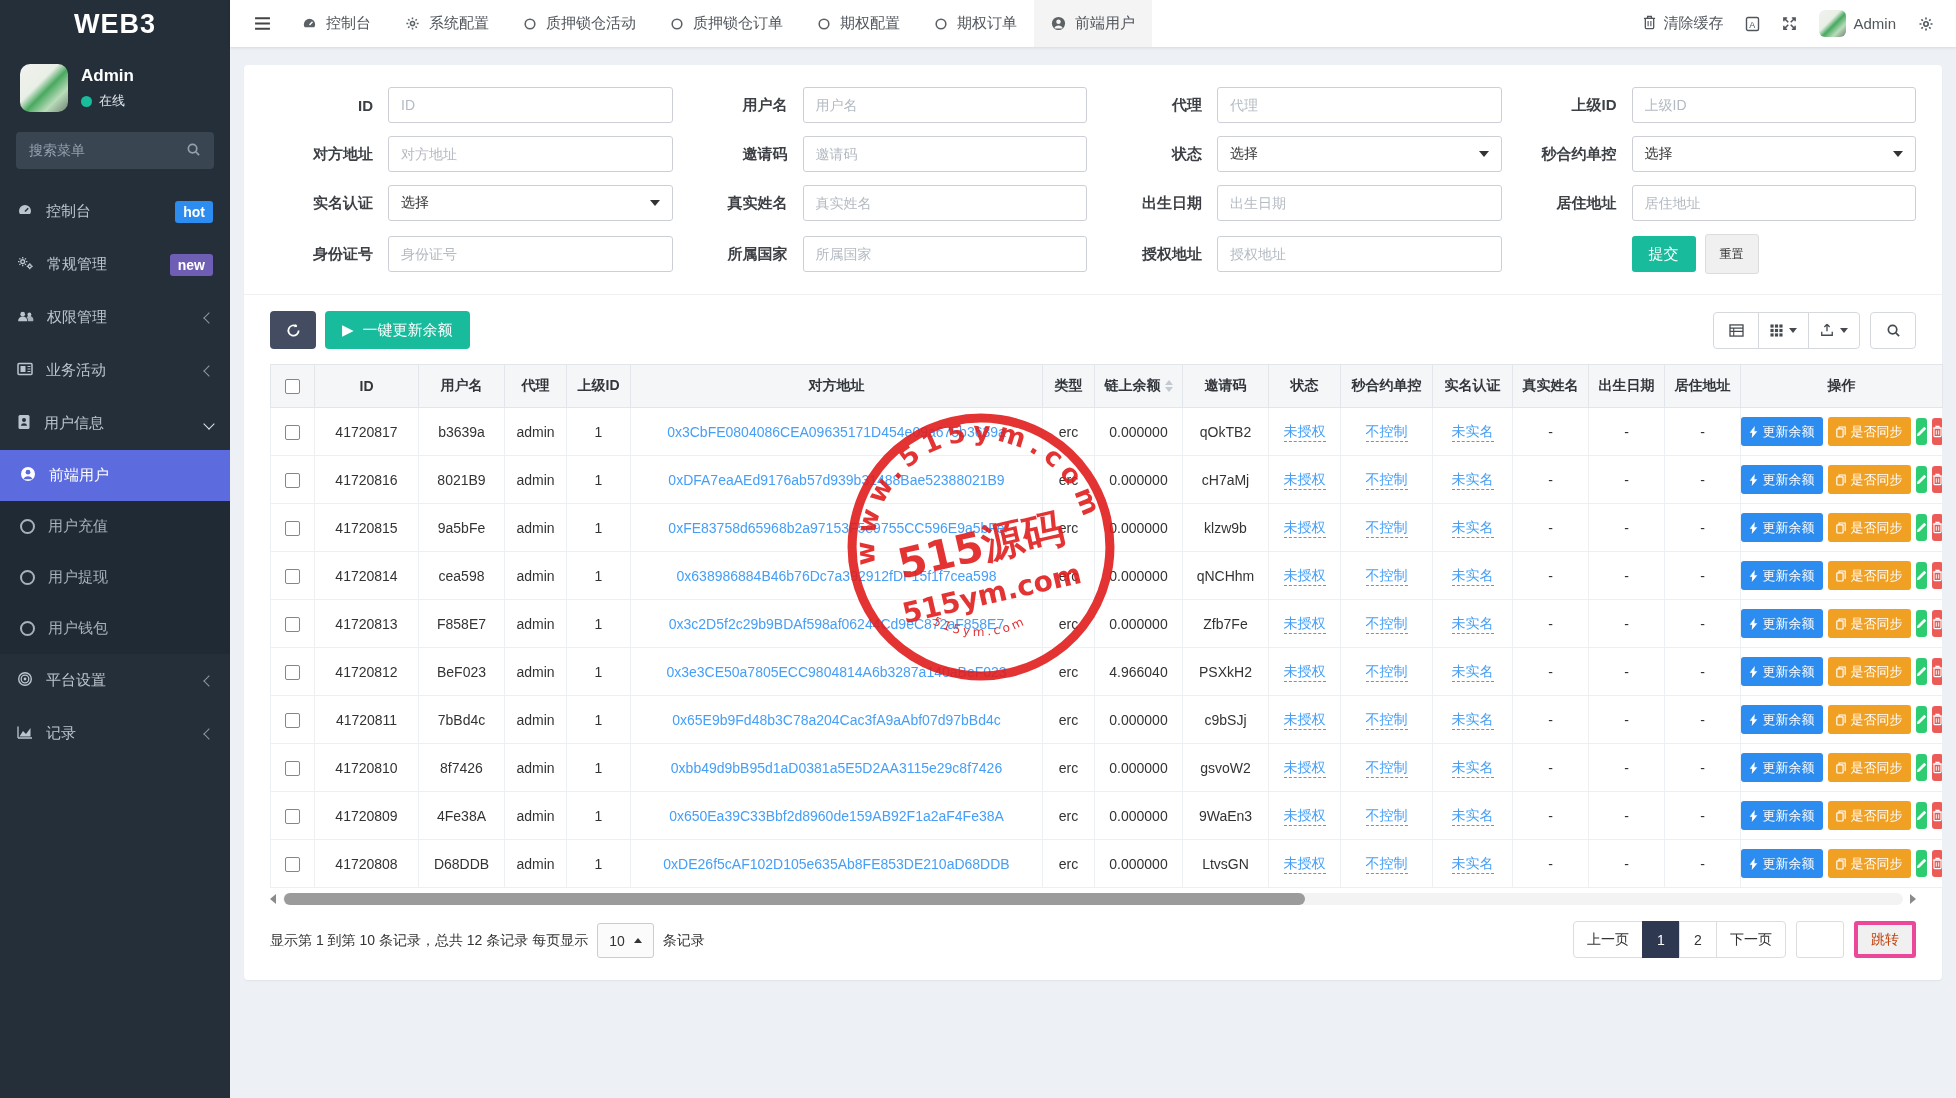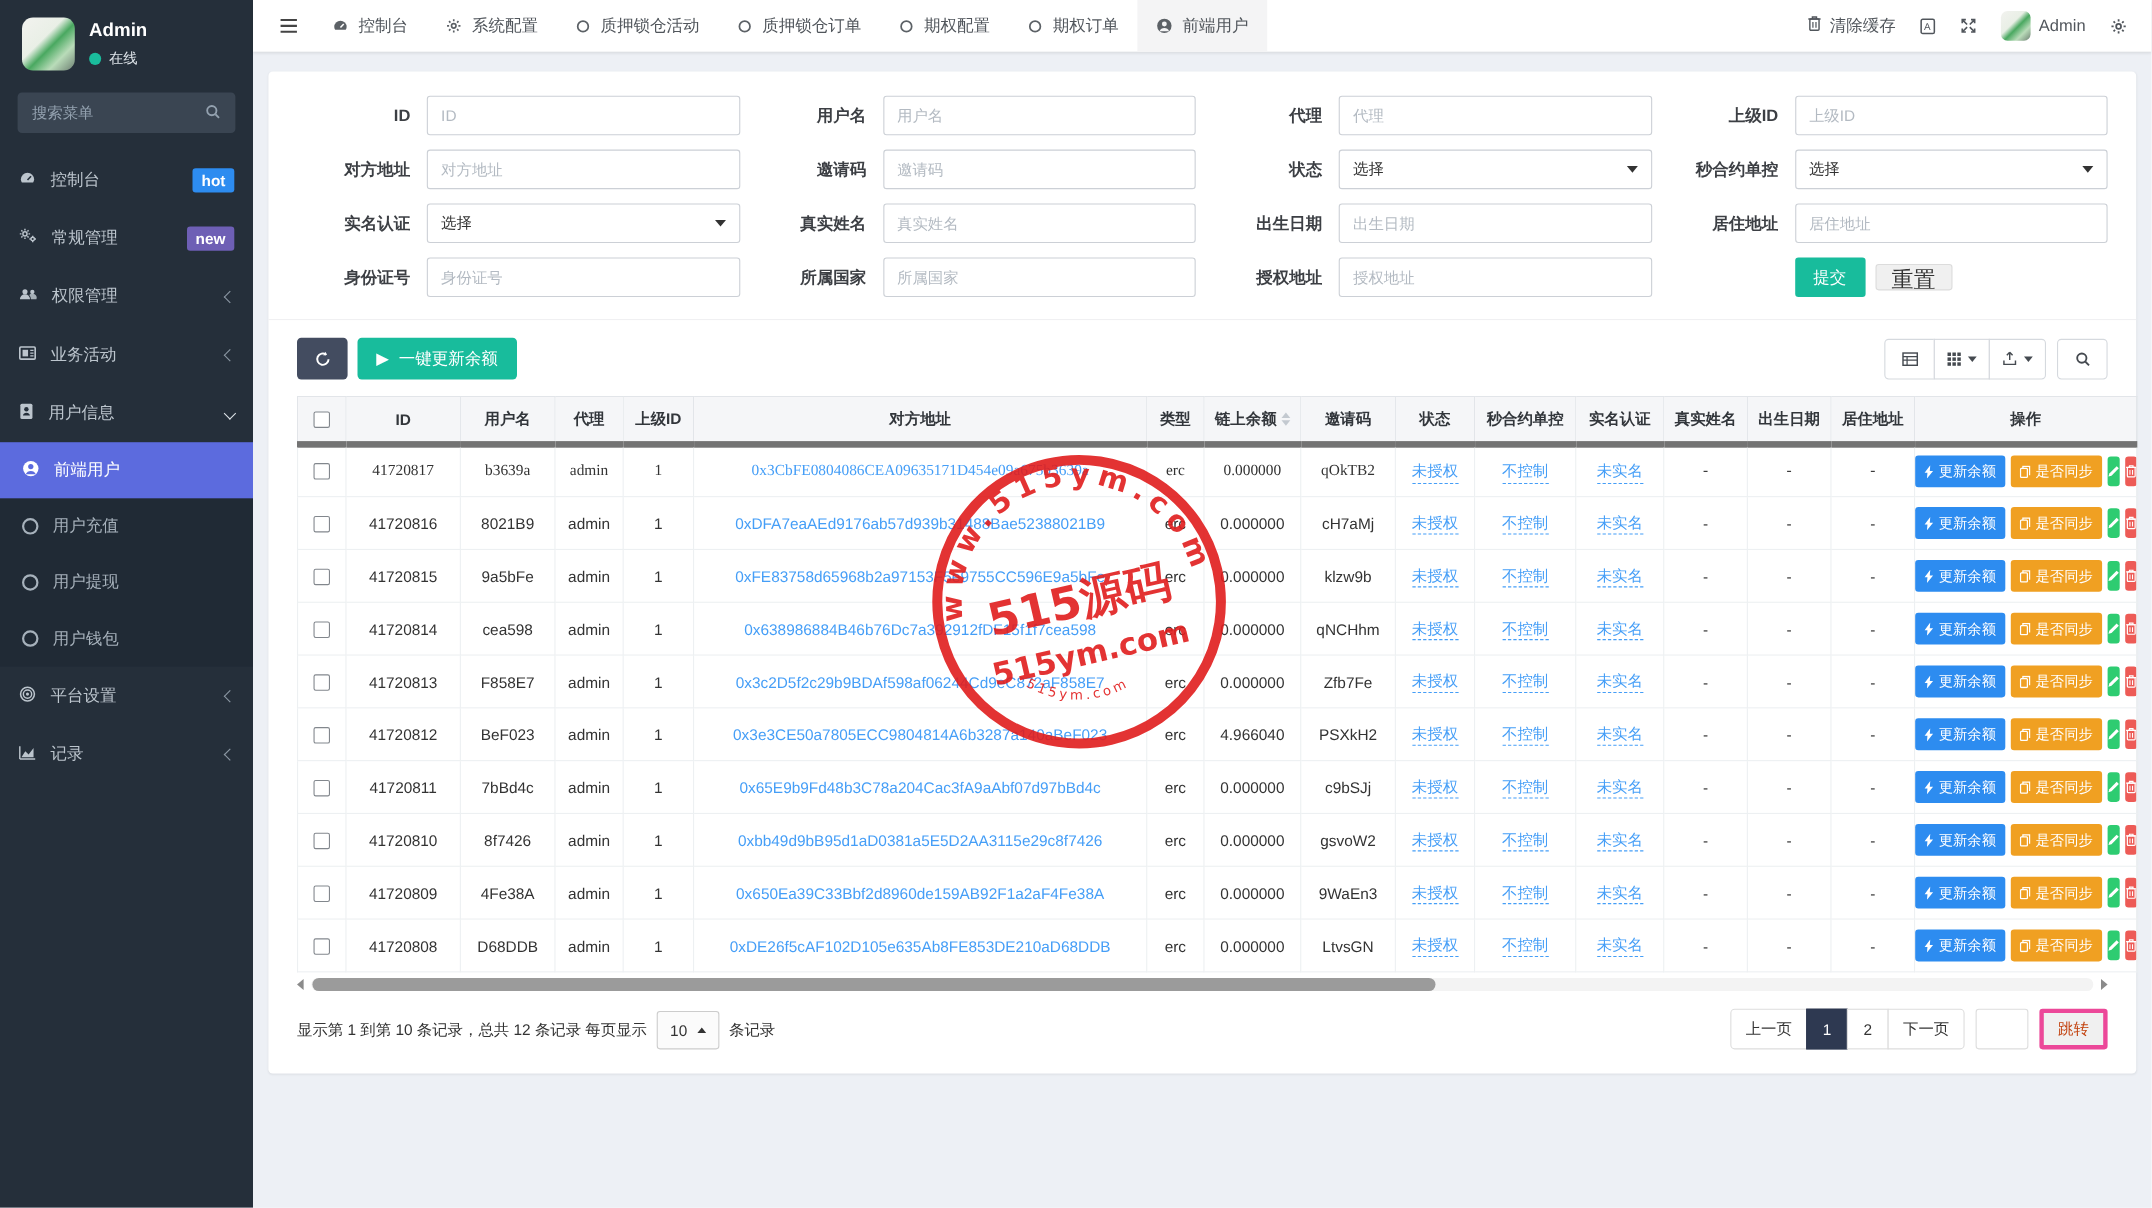--- a/index.html
+++ b/index.html
@@ -57,41 +57,41 @@
 
   .filter-grid { display:grid; grid-template-columns:repeat(4,1fr); gap:13px 12px; padding:22px 26px 20px; border-bottom:1px solid #f0f0f2; }
   .field { display:flex; align-items:center; }
   .field label { width:118px; text-align:right; padding-right:15px; font-size:15px; color:#3c3f44; font-weight:600; flex-shrink:0; }
   .field input[type=text] { flex:1; height:36px; border:1px solid #ccd0d6; border-radius:3px; padding:0 12px; font-size:14px; color:#333; background:#fff; min-width:0;}
   .field input::placeholder { color:#b3bac2; }
   .fake-select { flex:1; height:36px; border:1px solid #ccd0d6; border-radius:3px; padding:0 12px; font-size:14px; color:#333; display:flex; align-items:center; justify-content:space-between; cursor:pointer; background:#fff; }
   .caret-dn { width:0; height:0; border-left:5px solid transparent; border-right:5px solid transparent; border-top:6px solid #333; }
   .actions-cell { justify-content:flex-start; padding-left:118px; gap:9px; }
   .btn-submit { background:#18bc9c; color:#fff; height:36px; padding:0 17px; border-radius:3px; font-size:15px; }
-  .btn-reset { background:#f0f0f0; color:#333; border:1px solid #dcdcdc; height:24px; padding:0 14px; border-radius:3px; font-size:20px; }
+  .btn-reset { background:#f0f0f0; color:#333; border:1px solid #dcdcdc; height:40px; padding:0 14px; border-radius:3px; font-size:12px; }
 
   
   .table-section { padding:16px 26px 22px; }
   .toolbar { display:flex; align-items:center; margin-bottom:15px; }
   .btn-refresh { width:46px; height:38px; background:#434c60; border-radius:4px; color:#fff; display:flex; align-items:center; justify-content:center; }
   .btn-update-all { height:38px; background:#18bc9c; color:#fff; border-radius:4px; margin-left:9px; padding:0 17px; font-size:15px; display:flex; align-items:center; gap:9px; }
   .toolbar-right { margin-left:auto; display:flex; align-items:center; gap:10px; }
   .search-inp { width:252px; height:37px; border:1px solid #d5d9de; border-radius:4px; padding:0 13px; font-size:14px; }
   .btn-group { display:flex; }
   .tool-btn { height:37px; min-width:46px; background:#fff; border:1px solid #d5d9de; display:flex; align-items:center; justify-content:center; gap:6px; color:#454a50; padding:0 11px; margin-left:-1px; }
   .btn-group .tool-btn:first-child { border-radius:4px 0 0 4px; margin-left:0; }
   .btn-group .tool-btn:last-child { border-radius:0 4px 4px 0; }
   .tool-btn.single { border-radius:4px; margin-left:0; }
   .caret-sm { width:0; height:0; border-left:4px solid transparent; border-right:4px solid transparent; border-top:5px solid #454a50; }
 
   
   table { width:100%; border-collapse:collapse; table-layout:fixed; font-size:14px; color:#333; }
   th { background:#f5f6f8; height:43px; font-weight:bold; border:1px solid #e2e5e9; text-align:center; padding:0 4px; font-size:14px; color:#32363b; position:relative;}
   td { height:48px; border:1px solid #edf0f2; border-top:1px solid #e8ebee; text-align:center; padding:0 5px; overflow:hidden; white-space:nowrap; text-overflow:ellipsis; background:#fff; }
-  tbody tr:first-child td { border-top:6px solid #737373;font-family:Liberation Serif, serif; }
+  tbody tr:first-child td { border-top:1px solid #737373; }
   a.addr { color:#459ef7; text-decoration:none; cursor:pointer; }
   a.dashed { color:#459ef7; text-decoration:none; border-bottom:1px dashed #459ef7; padding-bottom:2px; cursor:pointer;text-align:right; }
   .cb { width:15px; height:15px; border:1px solid #82878d; border-radius:2px; background:#fff; display:inline-block; vertical-align:middle; cursor:pointer; }
   .sort { display:inline-flex; flex-direction:column; gap:2px; margin-left:4px; vertical-align:middle; }
   .sort i { width:0; height:0; border-left:4px solid transparent; border-right:4px solid transparent; display:block; }
   .sort .up { border-bottom:5px solid #c3c9d0; }
   .sort .dn { border-top:5px solid #c3c9d0; }
   .ops { display:flex; gap:5px; justify-content:center; align-items:center; }
   .btn-op { height:29px; border-radius:3px; color:#fff; font-size:13px; padding:0 8px; display:flex; align-items:center; gap:5px; }
   .btn-blue { background:#2d8cf0; }
@@ -122,20 +122,21 @@
   .jump-input { width:48px; height:37px; border:1px solid #ddd; border-radius:3px; margin-left:10px; padding:0 8px; }
   .btn-jump { height:37px; padding:0 13px; background:#f0f0f0; border:4px solid #ec4899; border-radius:3px; margin-left:10px; font-size:14px; color:#c2410c; }
 
   
   .stamp { position:absolute; left:840px; top:406px; width:282px; height:282px; z-index:40; pointer-events:none; transform:rotate(-13deg); opacity:.9; }
 </style>
 </head>
 <body>
 
 <aside class="sidebar">
+  <div class="brand">WEB3</div>
 
   <div class="user-panel">
     <div class="avatar"></div>
     <div>
       <div class="user-name">Admin</div>
       <div class="user-status">
         <span class="dot"></span>
         <span>在线</span>
       </div>
     </div>

